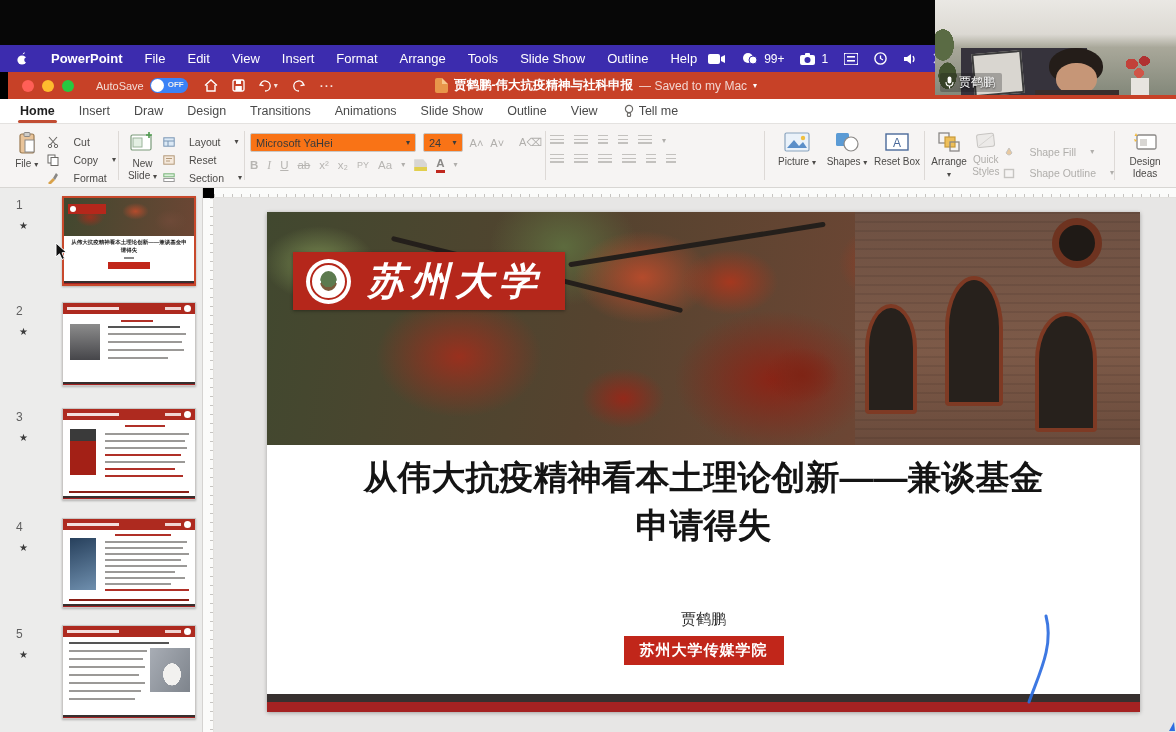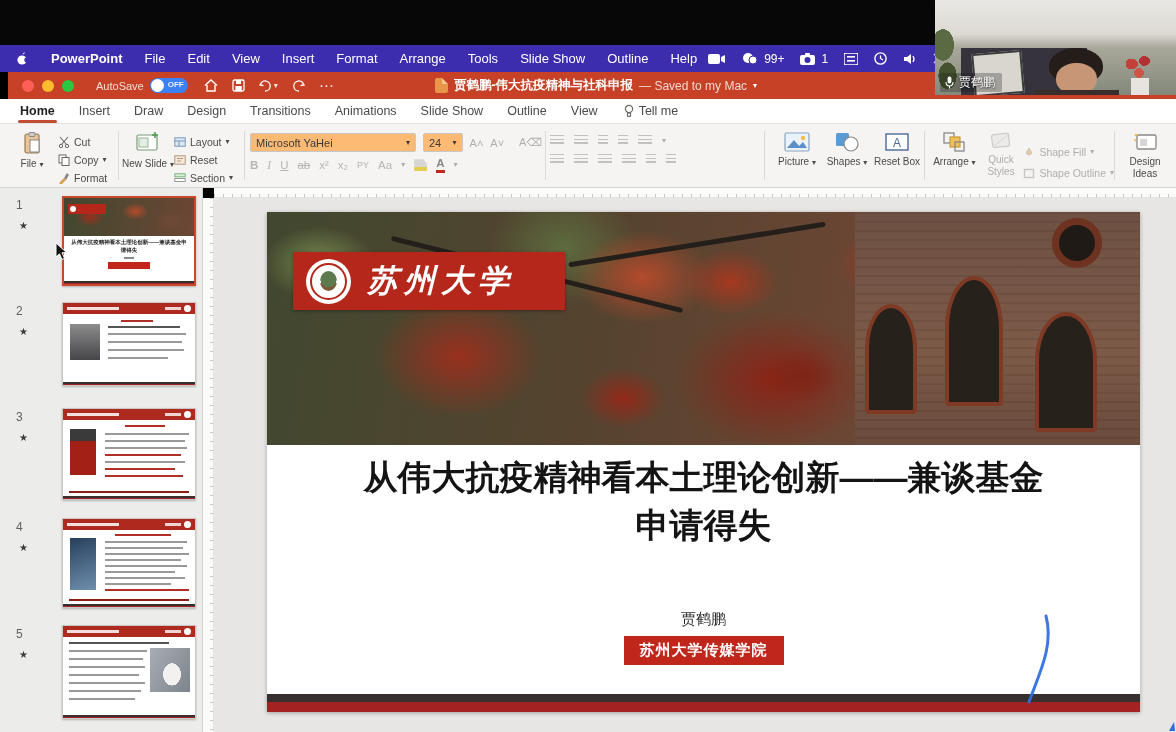--- a/index.html
+++ b/index.html
@@ -54,26 +54,26 @@
 
   
   .ribbon{position:absolute;left:0;top:124px;width:100%;height:64px;background:#f6f4f3;
     border-bottom:1px solid #d8d6d3;font-size:10px;color:#4c4a48;}
   .rsep{position:absolute;top:7px;bottom:7px;width:1px;background:#ddd9d6;}
   .rgroup{position:absolute;top:0;height:100%;}
   .bigbtn{display:flex;flex-direction:column;align-items:center;justify-content:flex-start;
     padding-top:7px;gap:3px;width:52px;text-align:center;line-height:1.15;}
   .bigbtn svg{display:block;}
   .stackcol{display:flex;flex-direction:column;justify-content:center;gap:4px;padding-top:9px;}
-  .smallrow{display:flex;align-items:center;gap:4px;font-size:10.5px;height:14px;white-space:nowrap;}
+  .smallrow{display:flex;align-items:center;gap:14px;font-size:10.5px;height:14px;white-space:nowrap;}
   .g-clipboard{left:6px;width:110px;display:flex;}
   .g-slides{left:122px;width:120px;display:flex;}
   .g-font{left:250px;width:292px;display:flex;flex-direction:column;gap:6px;padding-top:9px;}
   .frow{display:flex;align-items:center;gap:7px;}
-  .sel{height:19px;background:#fdba74;border:1px solid #c9c7c4;border-radius:2px;font-size:11px;
+  .sel{height:19px;background:#f97316;border:1px solid #c9c7c4;border-radius:2px;font-size:11px;
     color:#3a3a3a;display:flex;align-items:center;justify-content:space-between;padding:0 5px;}
   .fmt{color:#b7b5b2;font-size:11.5px;}
   .fmt.b{font-weight:bold;}
   .fmt.i{font-style:italic;font-family:"Liberation Serif",serif;}
   .fmt.u{text-decoration:underline;}
   .fmt.s{text-decoration:line-through;}
   .fontcolor{border-bottom:3px solid #c0281e;line-height:1;color:#8a8886;font-size:11.5px;font-weight:bold;}
   .hlpen{width:13px;height:12px;background:linear-gradient(180deg,#d8d6d3 0 8px,#e2cf4e 8px);
     clip-path:polygon(0 0,70% 0,100% 40%,100% 100%,0 100%);}
   .g-para{left:550px;width:212px;display:flex;gap:8px;}
@@ -124,21 +124,21 @@
       radial-gradient(80px 55px at 78% 30%,#a5381f 0,transparent 60%),
       radial-gradient(70px 50px at 60% 80%,#93291a 0,transparent 60%),
       radial-gradient(60px 45px at 90% 70%,#7e2415 0,transparent 62%);}
   .uni-banner{position:absolute;left:26px;top:40px;width:272px;height:58px;background:#b5271b;
     display:flex;align-items:center;gap:16px;padding:0 13px;box-shadow:0 1px 3px rgba(0,0,0,.35);}
   .seal{width:45px;height:45px;border-radius:50%;background:#fff;position:relative;flex:0 0 auto;}
   .seal:before{content:"";position:absolute;inset:4px;border-radius:50%;border:2px solid #b5271b;}
   .seal:after{content:"";position:absolute;left:14px;top:12px;width:17px;height:20px;border-radius:50%;
     background:radial-gradient(circle at 50% 40%,#5c7a4e 0 55%,transparent 56%),
                linear-gradient(180deg,transparent 0 60%,#7a5a3a 60% 100%);}
-  .uni-name{color:#fff;font-size:31px;font-weight:bold;font-style:italic;
+  .uni-name{color:#fff;font-size:38px;font-weight:bold;font-style:italic;
     font-family:"Liberation Serif","DejaVu Serif",serif;letter-spacing:6px;white-space:nowrap;}
   .slide-title{position:absolute;left:40px;right:40px;top:242px;text-align:center;
     font-size:34px;font-weight:800;color:#141414;line-height:1.4;}
   .slide-author{position:absolute;left:0;right:0;top:398px;text-align:center;font-size:15px;color:#2e2e2e;}
   .affil-wrap{position:absolute;left:0;right:0;top:424px;text-align:center;}
   .affil-box{display:inline-block;background:#c1261a;color:#fff;font-weight:bold;font-size:15px;
     padding:5px 16px;letter-spacing:1px;}
   .bar-dark{position:absolute;left:0;right:0;top:482px;height:8px;background:#37302f;}
   .bar-red{position:absolute;left:0;right:0;top:490px;height:10px;background:#a42222;}
   .pen-svg{position:absolute;left:0;top:0;width:873px;height:500px;pointer-events:none;}

